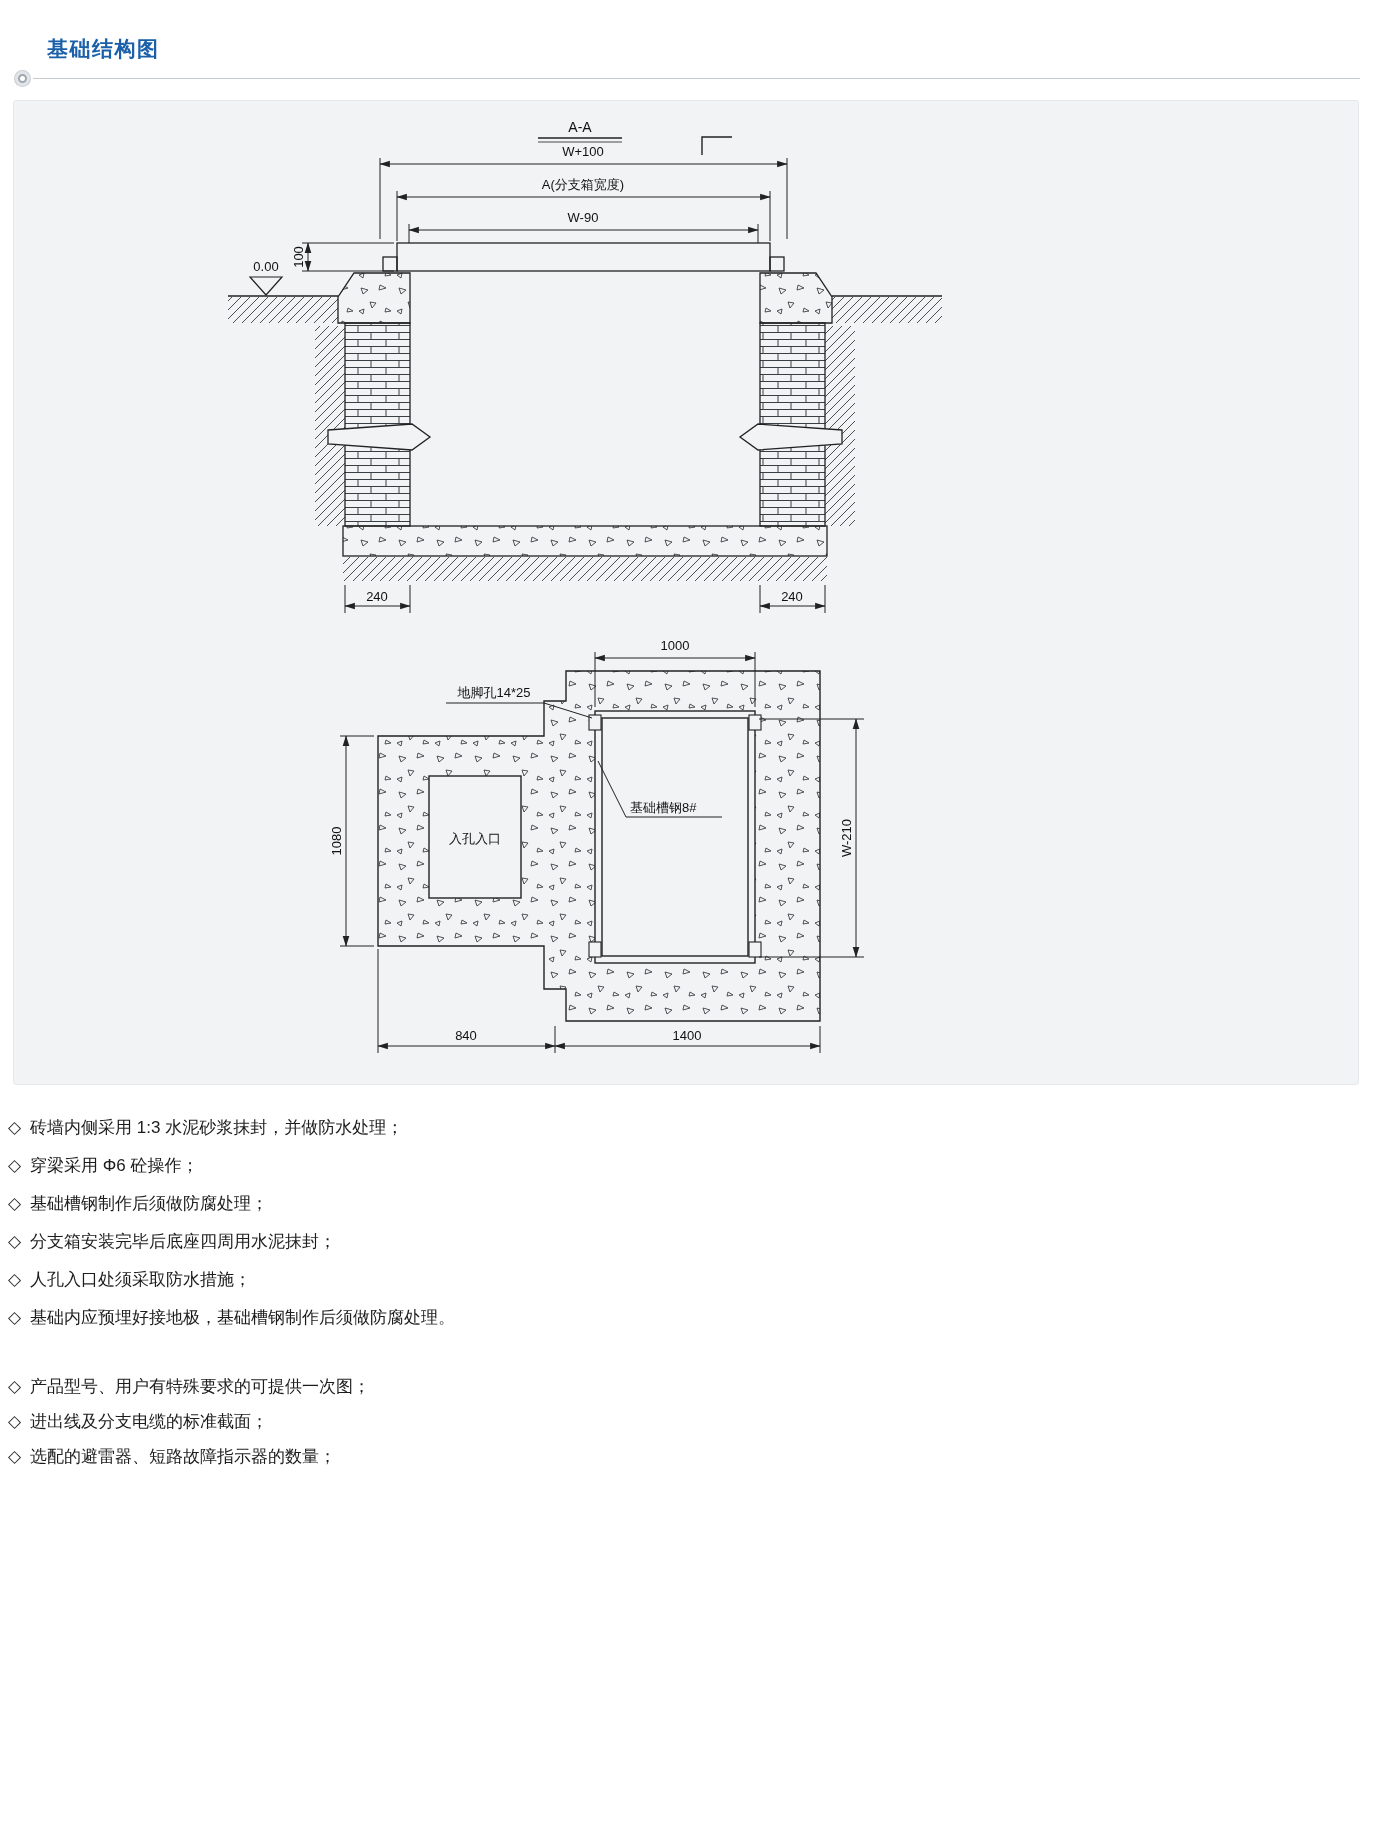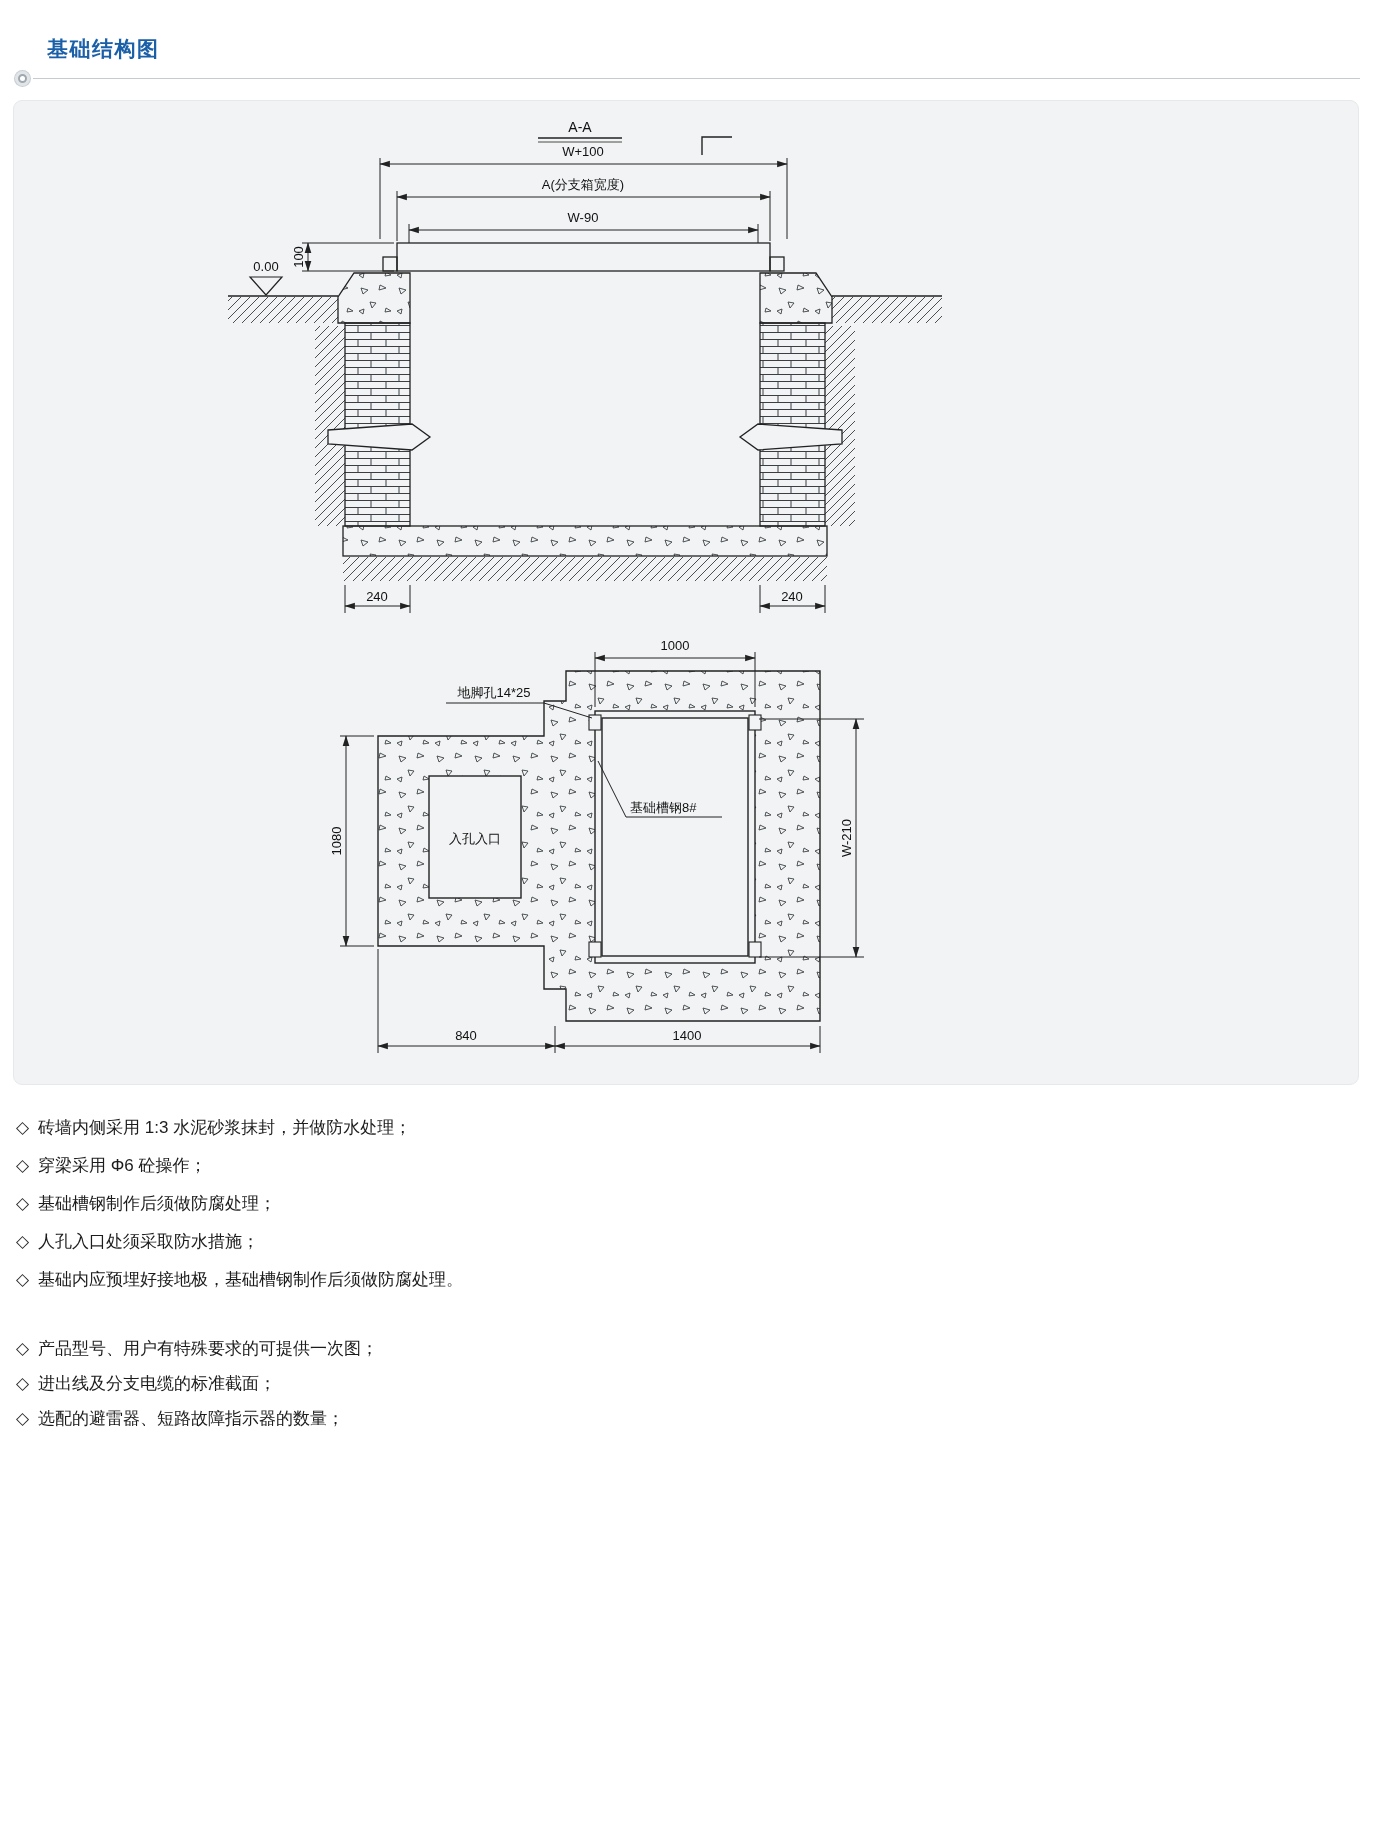--- a/index.html
+++ b/index.html
@@ -36,34 +36,34 @@
     flex: none;
   }
   .rule-line { flex: 1; height: 1px; background: #c6cbd0; }
 
   
   .diagram-panel {
     margin: 13px 13px 0 13px;
     width: 1346px; height: 985px;
     background: #f1f3f4;
     border: 1px solid #e6e9eb;
-    border-radius: 9px;
+    border-radius: 3px;
     overflow: hidden;
   }
   svg text {
     font-family: "Liberation Sans", sans-serif;
     font-size: 13px;
     fill: #111;
   }
   svg .drawtitle { font-size: 14px; }
 
   
   .notes {
     list-style: none;
-    margin: 0; padding: 0 16px;
+    margin: 0; padding: 0 8px;
   }
   .notes.technical { margin-top: 24px; }
   .notes.ordering  { margin-top: 32px; }
   .notes li {
     font-size: 17px;
     line-height: 38px;
     color: #1c1c1c;
     white-space: nowrap;
   }
   .notes.ordering li { line-height: 35px; }
@@ -224,20 +224,23 @@
     <li>
       <span class="bullet">◇</span><span>砖墙内侧采用 1:3 水泥砂浆抹封，并做防水处理；</span>
     </li>
     <li>
       <span class="bullet">◇</span><span>穿梁采用 Φ6 砼操作；</span>
     </li>
     <li>
       <span class="bullet">◇</span><span>基础槽钢制作后须做防腐处理；</span>
     </li>
     <li>
+      <span class="bullet">◇</span><span>分支箱安装完毕后底座四周用水泥抹封；</span>
+    </li>
+    <li>
       <span class="bullet">◇</span><span>人孔入口处须采取防水措施；</span>
     </li>
     <li>
       <span class="bullet">◇</span><span>基础内应预埋好接地极，基础槽钢制作后须做防腐处理。</span>
     </li>
   </ul>
 
 
   <ul class="notes ordering">
     <li>

